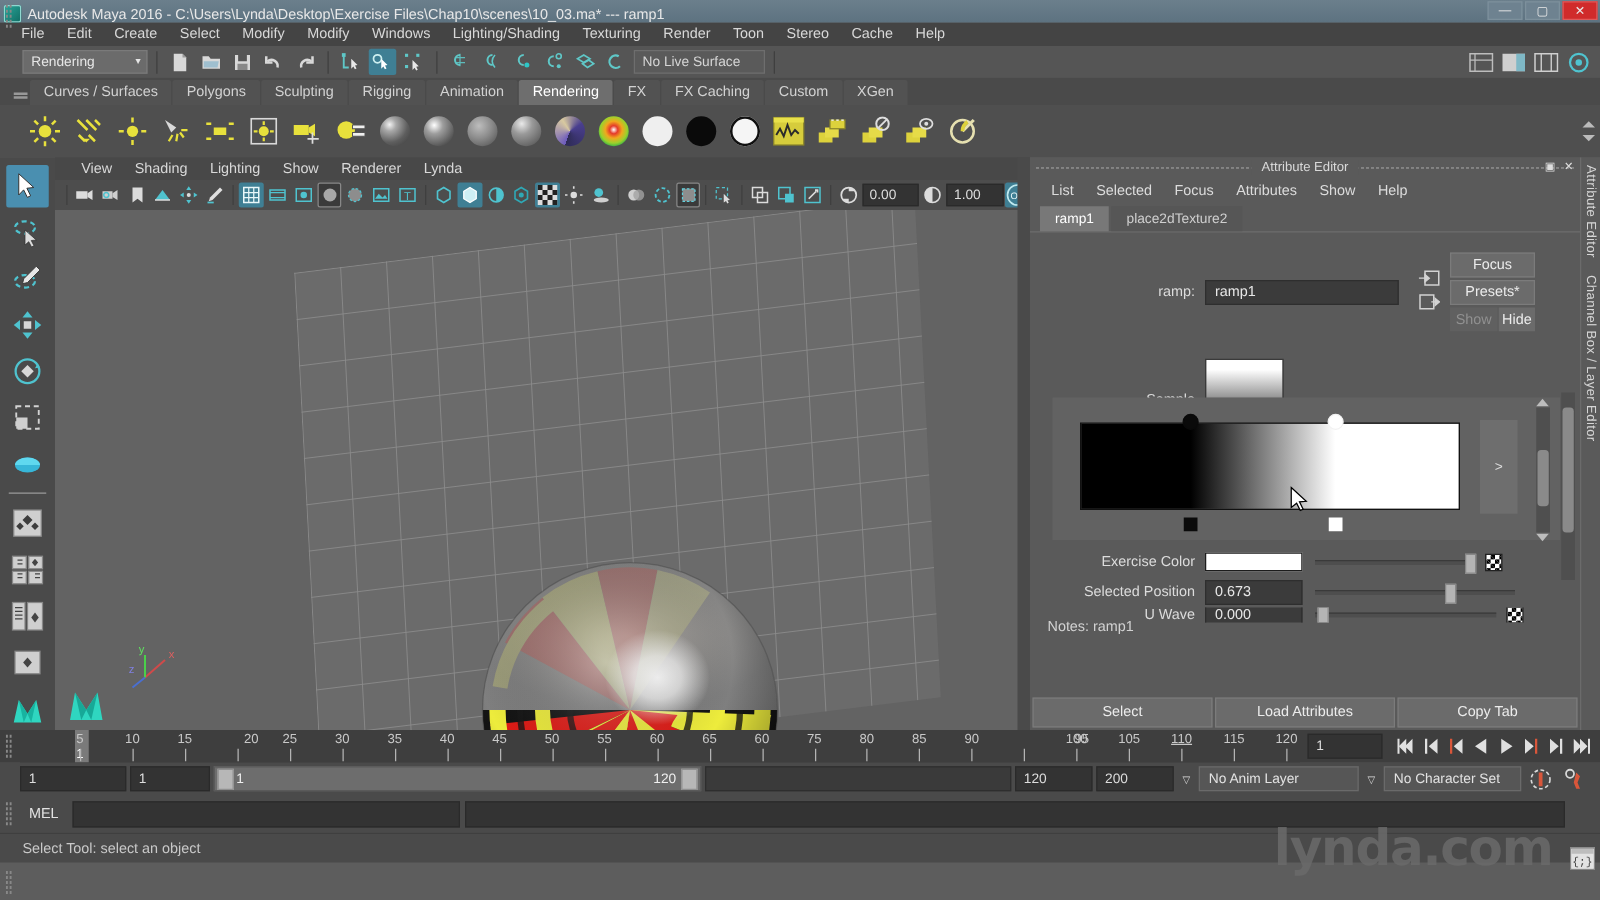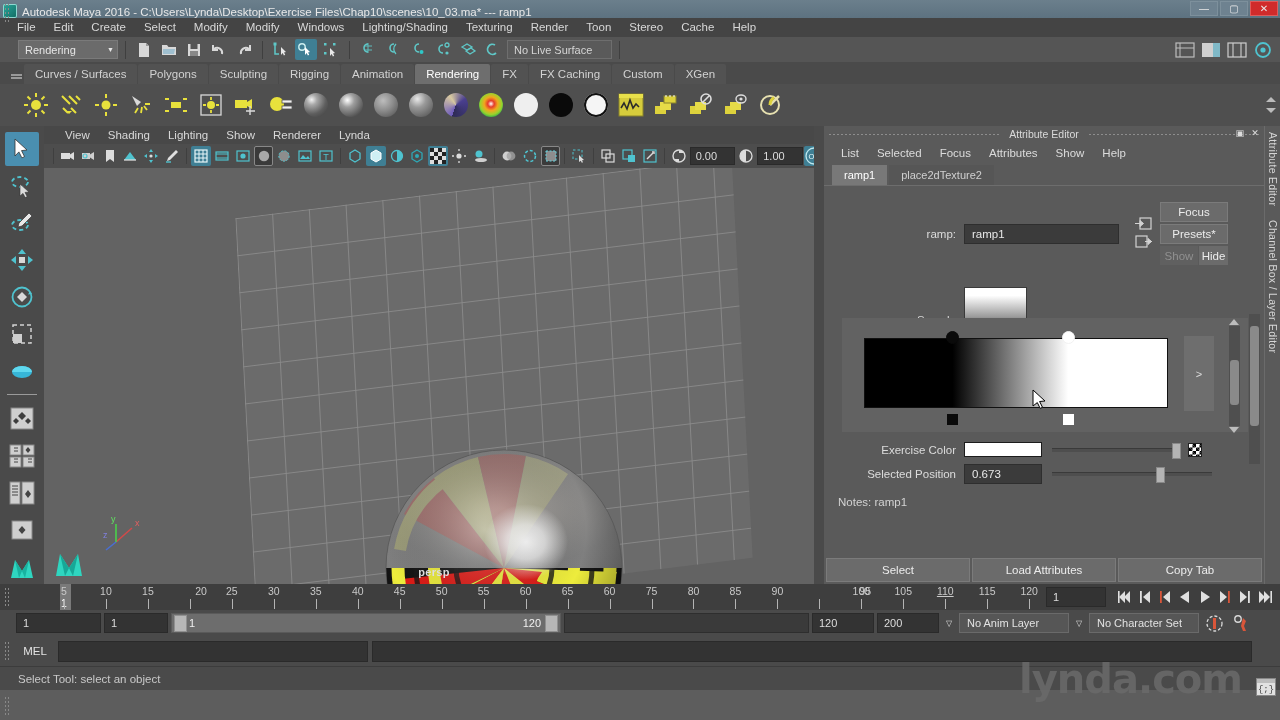--- a/index.html
+++ b/index.html
@@ -889,21 +889,20 @@
               </g>
             </g>
 
             <ellipse cx="152" cy="104" rx="42" ry="38" fill="url(#specG)"></ellipse>
 
             <circle cx="130" cy="130" r="118" fill="url(#shadeG)"></circle>
           </g>
           <circle cx="130" cy="130" r="118" fill="none" stroke="#4a4a4a" stroke-width="1" opacity=".5"></circle>
         </svg>
 
-        <div class="persp-label">persp</div>
 
         <svg class="axis-gizmo" viewBox="0 0 44 44">
           <g stroke-width="1.6" fill="none">
             <path d="M14 30 L30 16" stroke="#d04a4a"></path>
             <path d="M14 30 L14 12" stroke="#4ad04a"></path>
             <path d="M14 30 L4 38" stroke="#4a6fd0"></path>
           </g>
           <text x="33" y="14" font-size="9" fill="#e06060" font-family="Liberation Sans">x</text>
           <text x="9" y="10" font-size="9" fill="#60e060" font-family="Liberation Sans">y</text>
           <text x="1" y="26" font-size="9" fill="#8080e0" font-family="Liberation Sans">z</text>
@@ -1010,20 +1009,30 @@
 
           <div class="row" style="position:absolute; left:0; top:278px;">
             <div class="lbl">Selected Position</div>
             <div class="field" style="width:78px;">0.673</div>
             <div style="width:10px"></div>
             <div class="slider-track" style="width:160px;">
               <div class="slider-h" style="left:104px;"></div>
             </div>
           </div>
 
+          <div class="row" style="position:absolute; left:0; top:300px; overflow:hidden; height:12px;">
+            <div class="lbl">U Wave</div>
+            <div class="field" style="width:78px;">0.000</div>
+            <div style="width:10px"></div>
+            <div class="slider-track" style="width:145px;">
+              <div class="slider-h" style="left:2px;"></div>
+            </div>
+            <div style="width:8px"></div>
+            <div class="chk-sw"></div>
+          </div>
 
           <div style="position:absolute; right:4px; top:128px; width:11px; height:150px; background:#4f4f4f;">
             <div style="position:absolute;left:1px;top:12px;width:9px;height:100px;background:#8a8a8a;border-radius:3px;"></div>
           </div>
 
           <div class="notes">Notes: ramp1</div>
         </div>
 
         <div class="ae-bottom">
           <div class="btn">Select</div>
@@ -1159,21 +1168,21 @@
       <div class="h" style="margin-left:2px;"></div>
       <div class="lval">1</div>
       <div style="flex:1"></div>
       <div class="rval">120</div>
       <div class="h" style="margin-right:2px;"></div>
     </div>
     <div style="width:245px;height:20px;background:#3a3a3a;border:1px solid #2e2e2e;"></div>
     <div class="rfield" style="width:62px;">120</div>
     <div class="rfield" style="width:62px;">200</div>
     <div class="dparr">▽</div>
-    <div class="drop" style="width:110px;">No Anim Layer</div>
+    <div class="drop" style="width:128px;">No Anim Layer</div>
     <div class="dparr">▽</div>
     <div class="drop" style="width:110px;">No Character Set</div>
     <div style="width:24px;display:flex;align-items:center;justify-content:center;">
       <svg width="19" height="19" viewBox="0 0 19 19">
           <circle cx="9.5" cy="9.5" r="7.5" fill="none" stroke="#d8d8d8" stroke-width="1.3" stroke-dasharray="3 2"></circle>
           <rect x="8" y="4" width="3" height="11" fill="#d9563a"></rect>
         </svg>
     </div>
     <div style="width:24px;display:flex;align-items:center;justify-content:center;">
       <svg width="19" height="19" viewBox="0 0 19 19">

